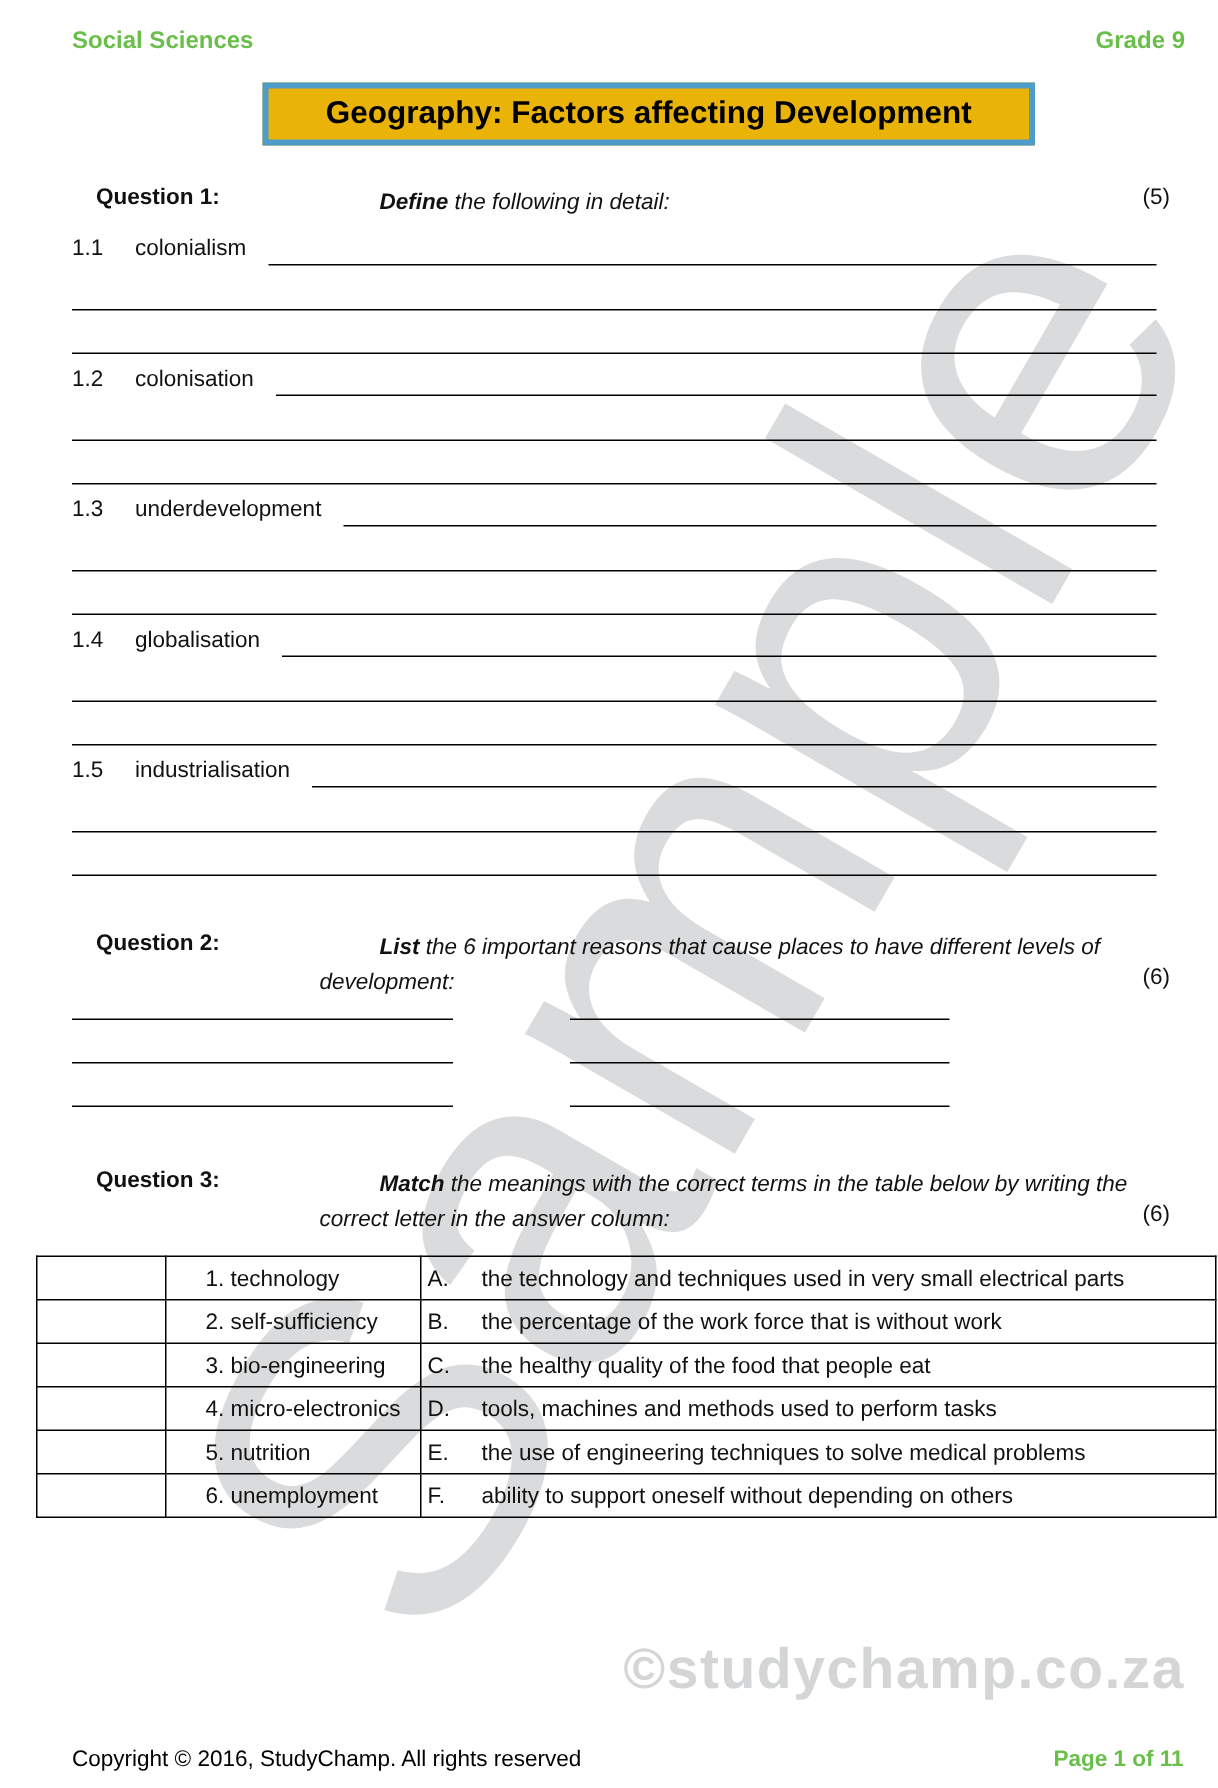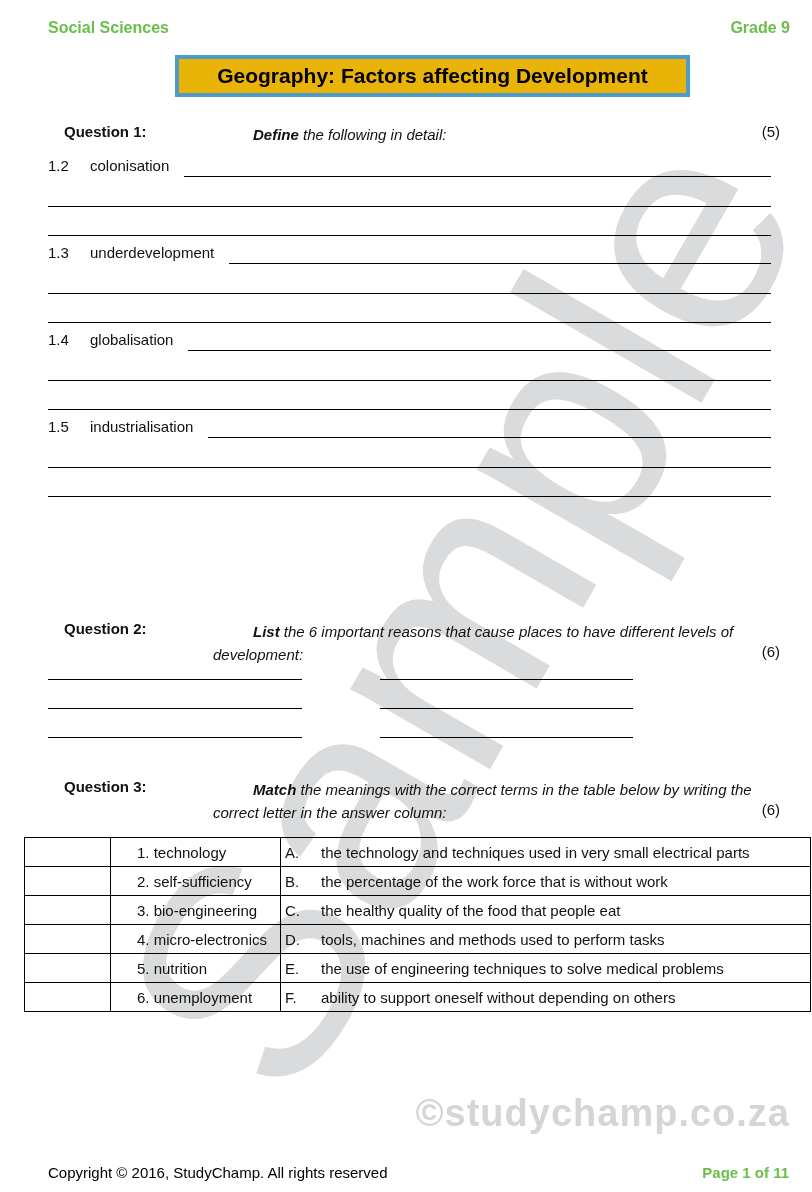--- a/index.html
+++ b/index.html
@@ -90,20 +90,29 @@
 
     <div class="qhead" style="top:123px;">
       <span class="qlabel">Question 1:</span>
       <span class="qdesc"><b>Define</b><span> the following in detail:</span></span>
       <span class="qmarks">(5)</span>
     </div>
 
     <div class="q1-items">
       <div class="q1-item">
         <div class="q1-row1">
+          <span class="q1-num">1.1</span>
+          <span class="q1-term">colonialism</span>
+          <span class="q1-fill"></span>
+        </div>
+        <div class="q1-line"></div>
+        <div class="q1-line short"></div>
+      </div>
+      <div class="q1-item">
+        <div class="q1-row1">
           <span class="q1-num">1.2</span>
           <span class="q1-term">colonisation</span>
           <span class="q1-fill"></span>
         </div>
         <div class="q1-line"></div>
         <div class="q1-line short"></div>
       </div>
       <div class="q1-item">
         <div class="q1-row1">
           <span class="q1-num">1.3</span>

